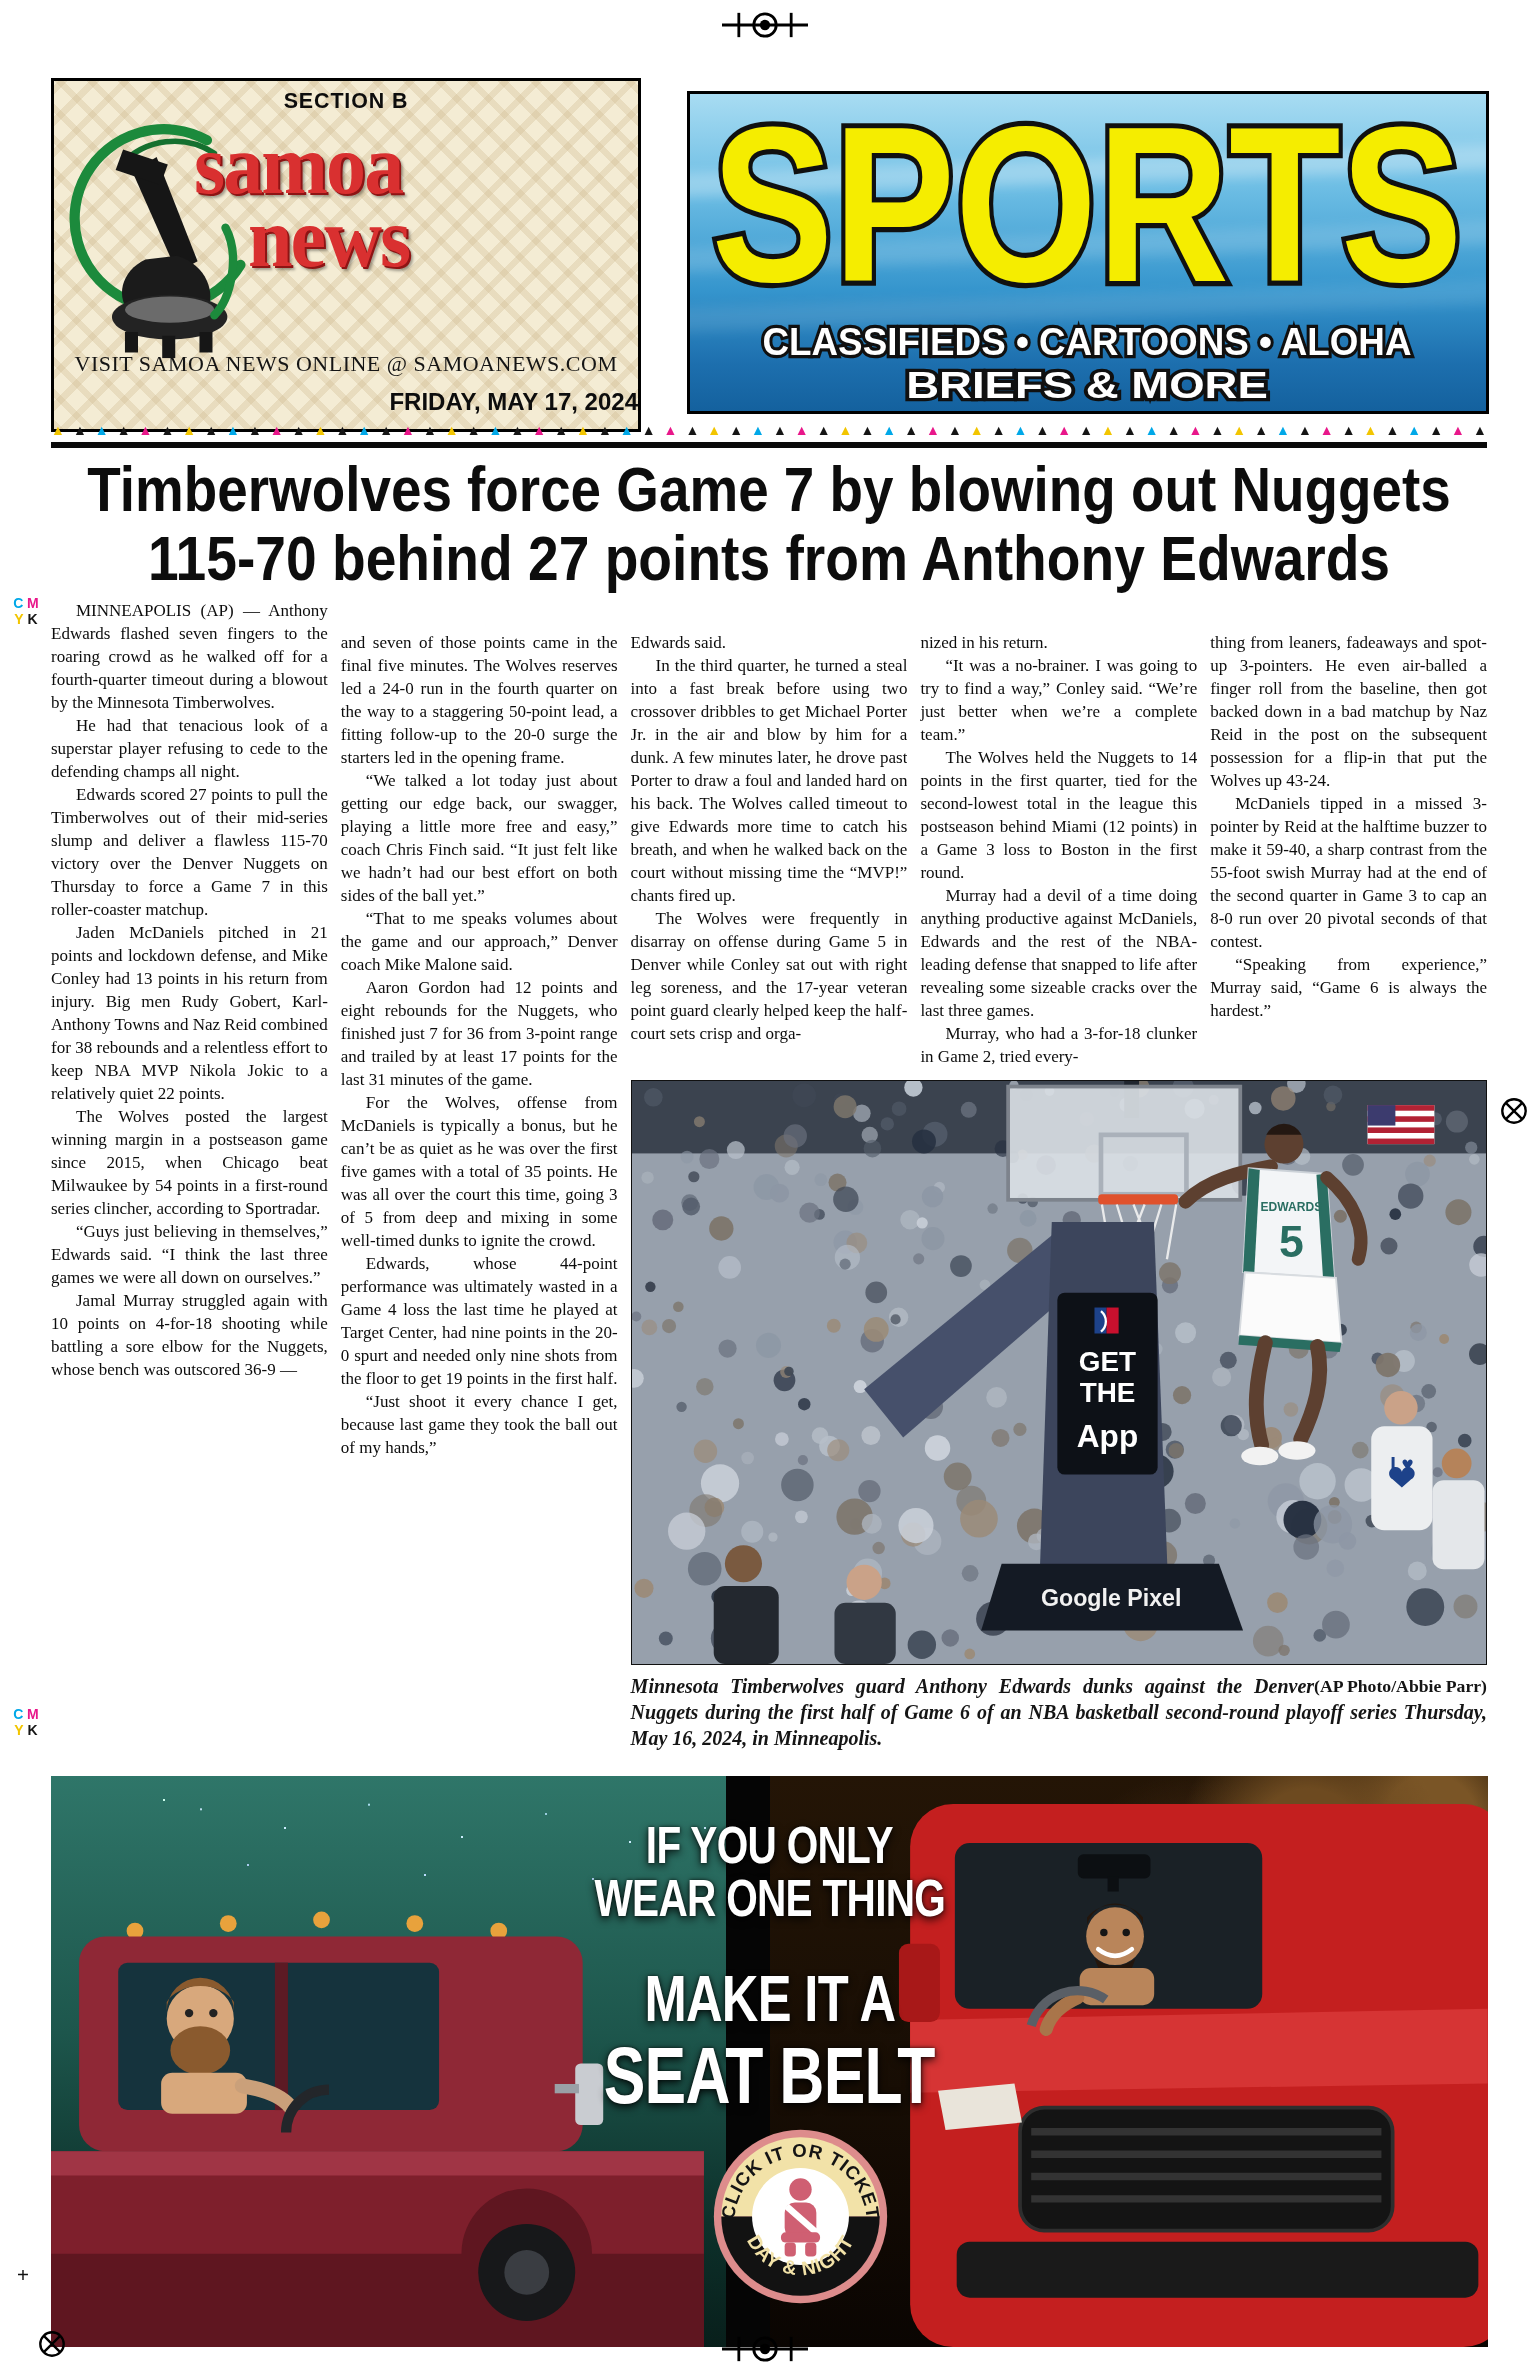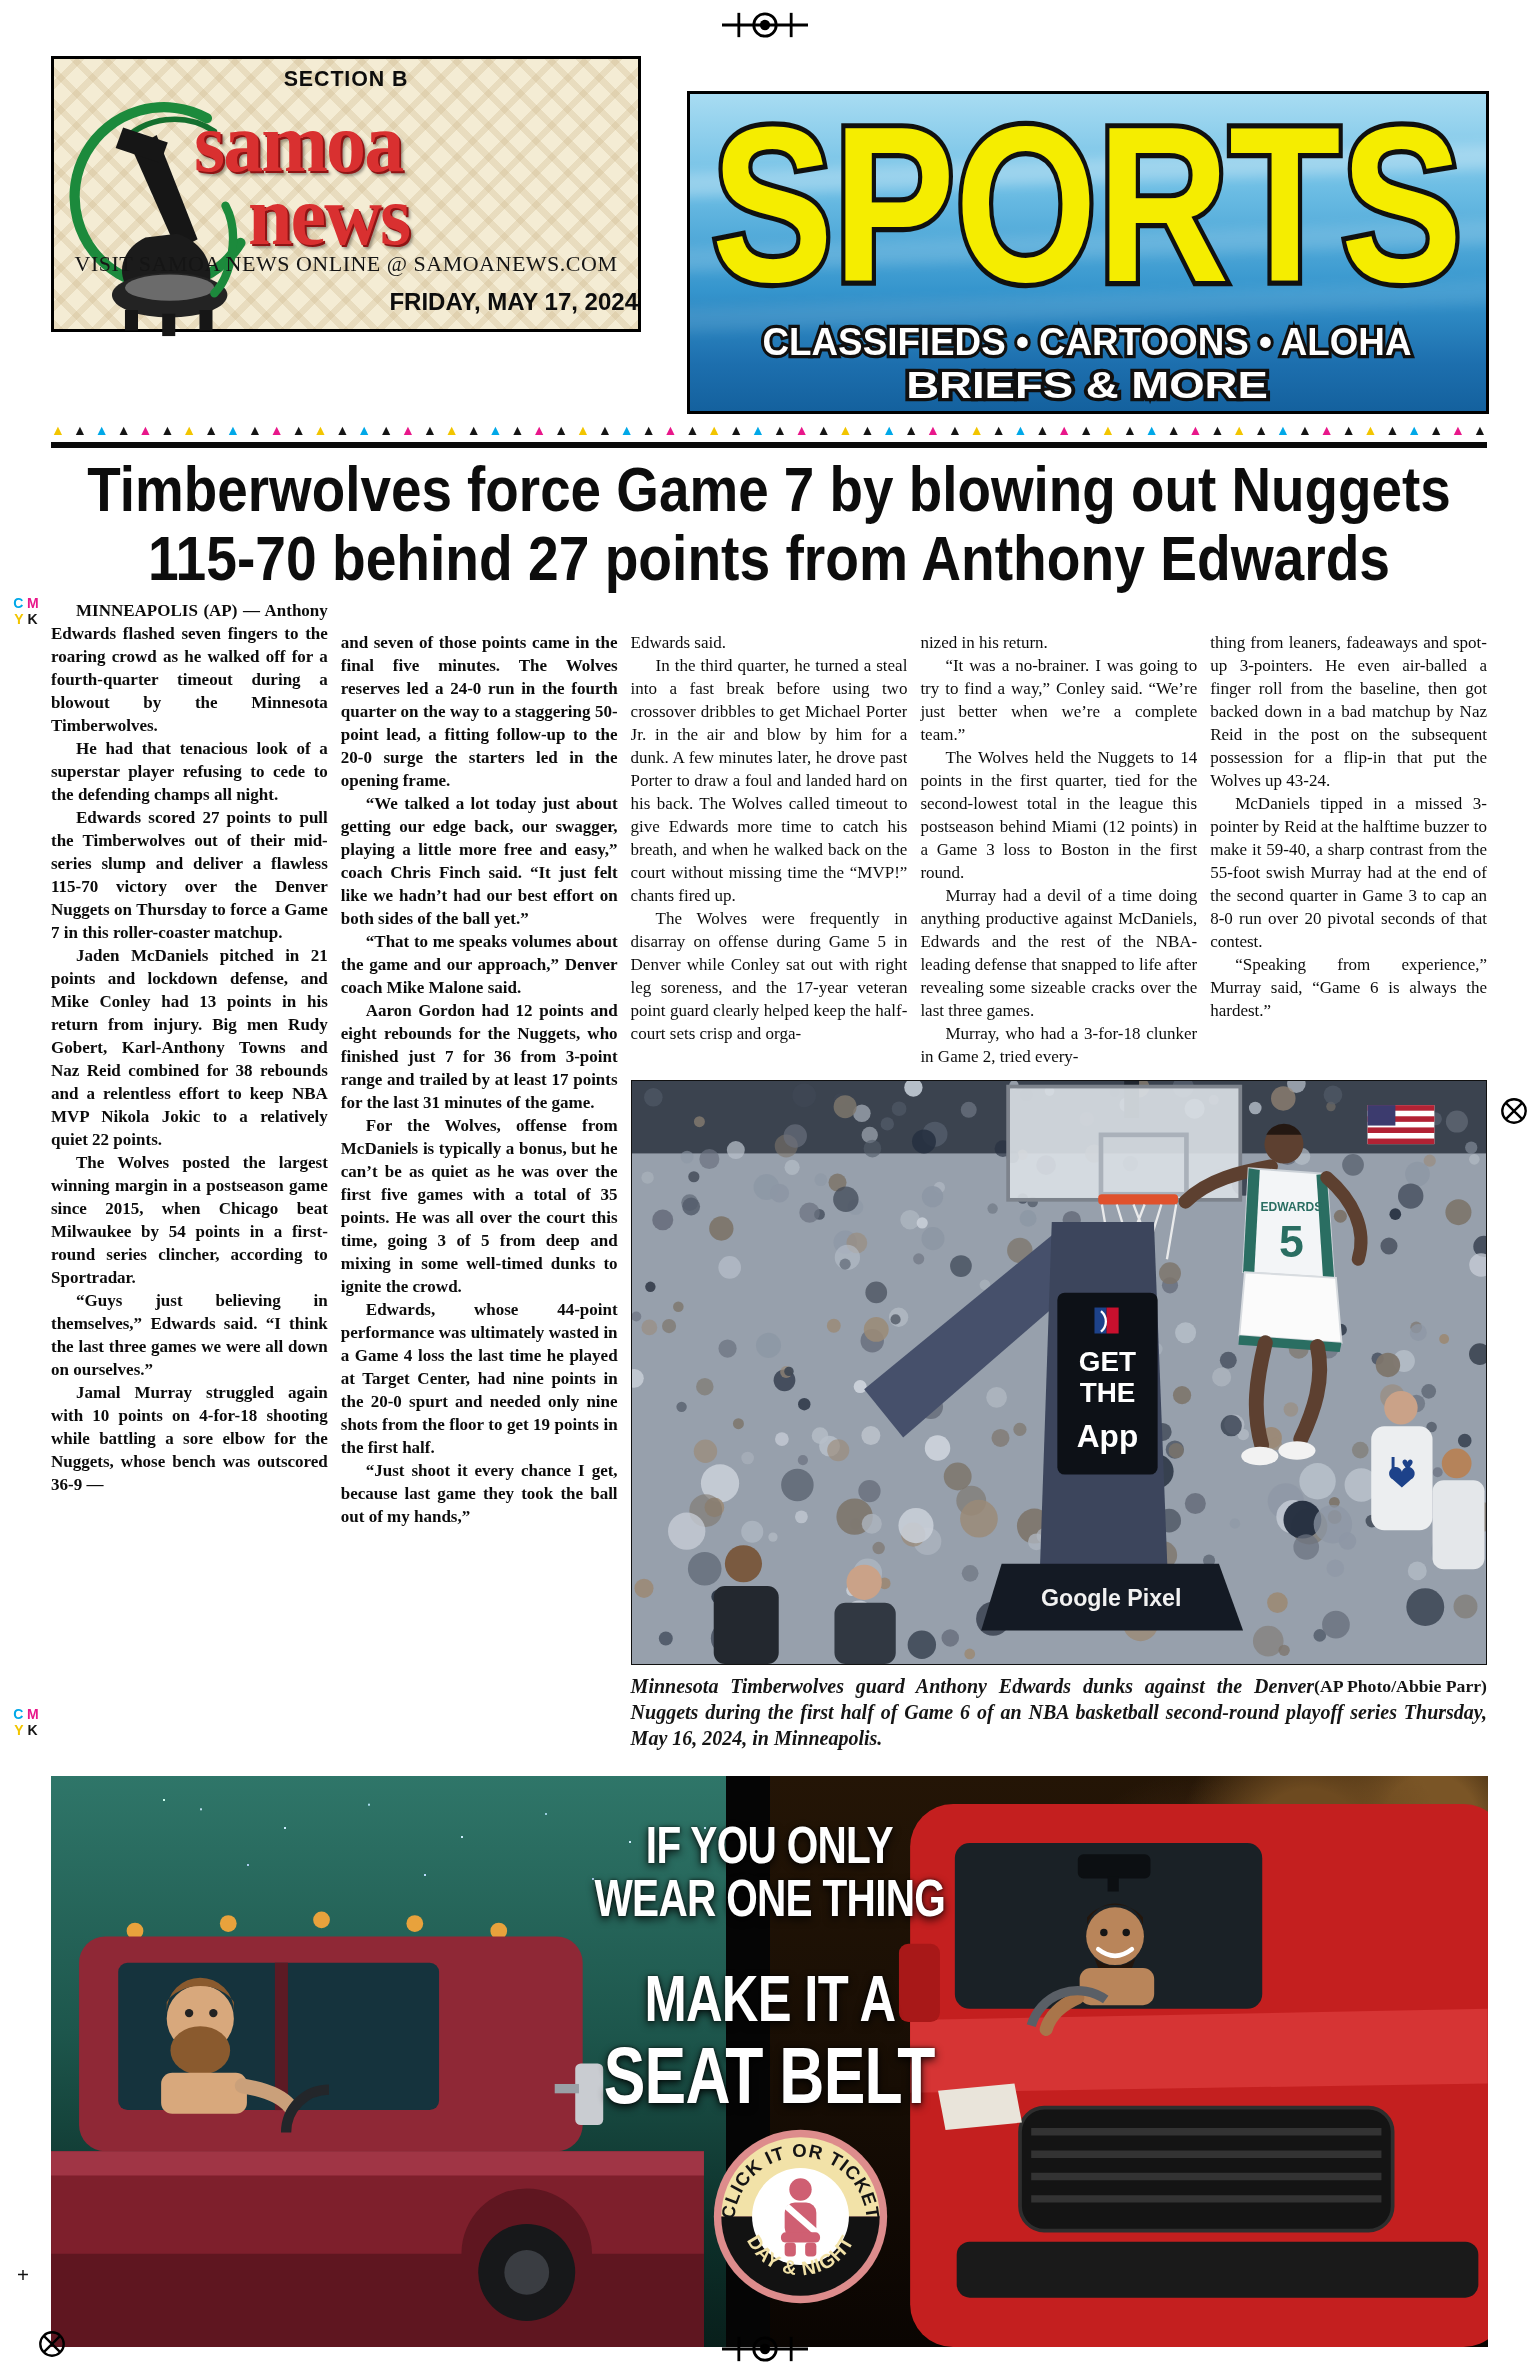--- a/index.html
+++ b/index.html
@@ -7,21 +7,21 @@
         font-family:"Liberation Serif",serif;color:#111;}
 
   
   .regmark{position:absolute;}
   .cmyk{position:absolute;width:37px;font-family:"Liberation Sans",sans-serif;
         font-weight:bold;font-size:14px;line-height:16px;letter-spacing:3.7px;text-align:center;}
   .cmyk .c{color:#00a8e8}.cmyk .m{color:#e8178a}.cmyk .y{color:#f2c500}.cmyk .k{color:#151515}
   .plusmark{position:absolute;font-family:"Liberation Sans",sans-serif;font-size:20.5px;color:#111;}
 
   
-  .mast-left{position:absolute;left:51px;top:56px;width:590px;height:276px;box-sizing:border-box;
+  .mast-left{position:absolute;left:51px;top:78px;width:590px;height:354px;box-sizing:border-box;
     border:3.7px solid #000;background-color:#f4ecd4;
     background-image:
       repeating-linear-gradient(45deg,rgba(205,183,140,.30) 0 6.5px,rgba(255,255,255,0) 6.5px 22.4px),
       repeating-linear-gradient(-45deg,rgba(205,183,140,.30) 0 6.5px,rgba(255,255,255,0) 6.5px 22.4px);}
   .section-label{position:absolute;left:0;right:0;top:7.5px;text-align:center;
     font-family:"Liberation Sans",sans-serif;font-weight:bold;font-size:21.4px;letter-spacing:0.9px;color:#0d0d0d;}
   .logo-art{position:absolute;left:13px;top:35px;}
   .logo-text{position:absolute;left:140px;top:52px;font-family:Liberation Serif, serif;
     font-weight:bold;color:#d93030;line-height:0.82;
     text-shadow:1.9px 1.9px 0 #8e1414,3.7px 3.7px 2.8px rgba(0,0,0,.35);}
@@ -47,21 +47,21 @@
 
   
   .headline{position:absolute;left:51px;top:455px;width:1436px;}
 
   
   .article{position:absolute;left:51px;top:599px;width:1436px;display:grid;
     grid-template-columns:repeat(5,1fr);grid-template-rows:481px auto;column-gap:13px;}
   .col{font-size:17px;line-height:23px;text-align:justify;overflow:hidden;color:#0c0c0c;}
   .col p{margin:0;text-indent:25px;}
   .col p.noindent{text-indent:0;margin-top:32px;}
-  .col-tall{grid-row:1/3;height:1162px;font-weight:bold;}
+  .col-tall{grid-row:1/3;height:1162px;}
   .col-short{grid-row:1;height:481px;}
   .photo-block{grid-column:3/6;grid-row:2;}
   .photo-frame{width:100%;height:585px;border:1.9px solid #101010;box-sizing:border-box;
     background:#97a0ac;overflow:hidden;position:relative;}
   .caption{margin-top:8.4px;font-style:italic;font-weight:bold;font-size:20px;line-height:26px;
     text-align:justify;color:#151515;}
   .caption .credit{float:right;font-style:normal;font-weight:bold;font-size:17.7px;
     font-family:"Liberation Serif",serif;}
 
   

